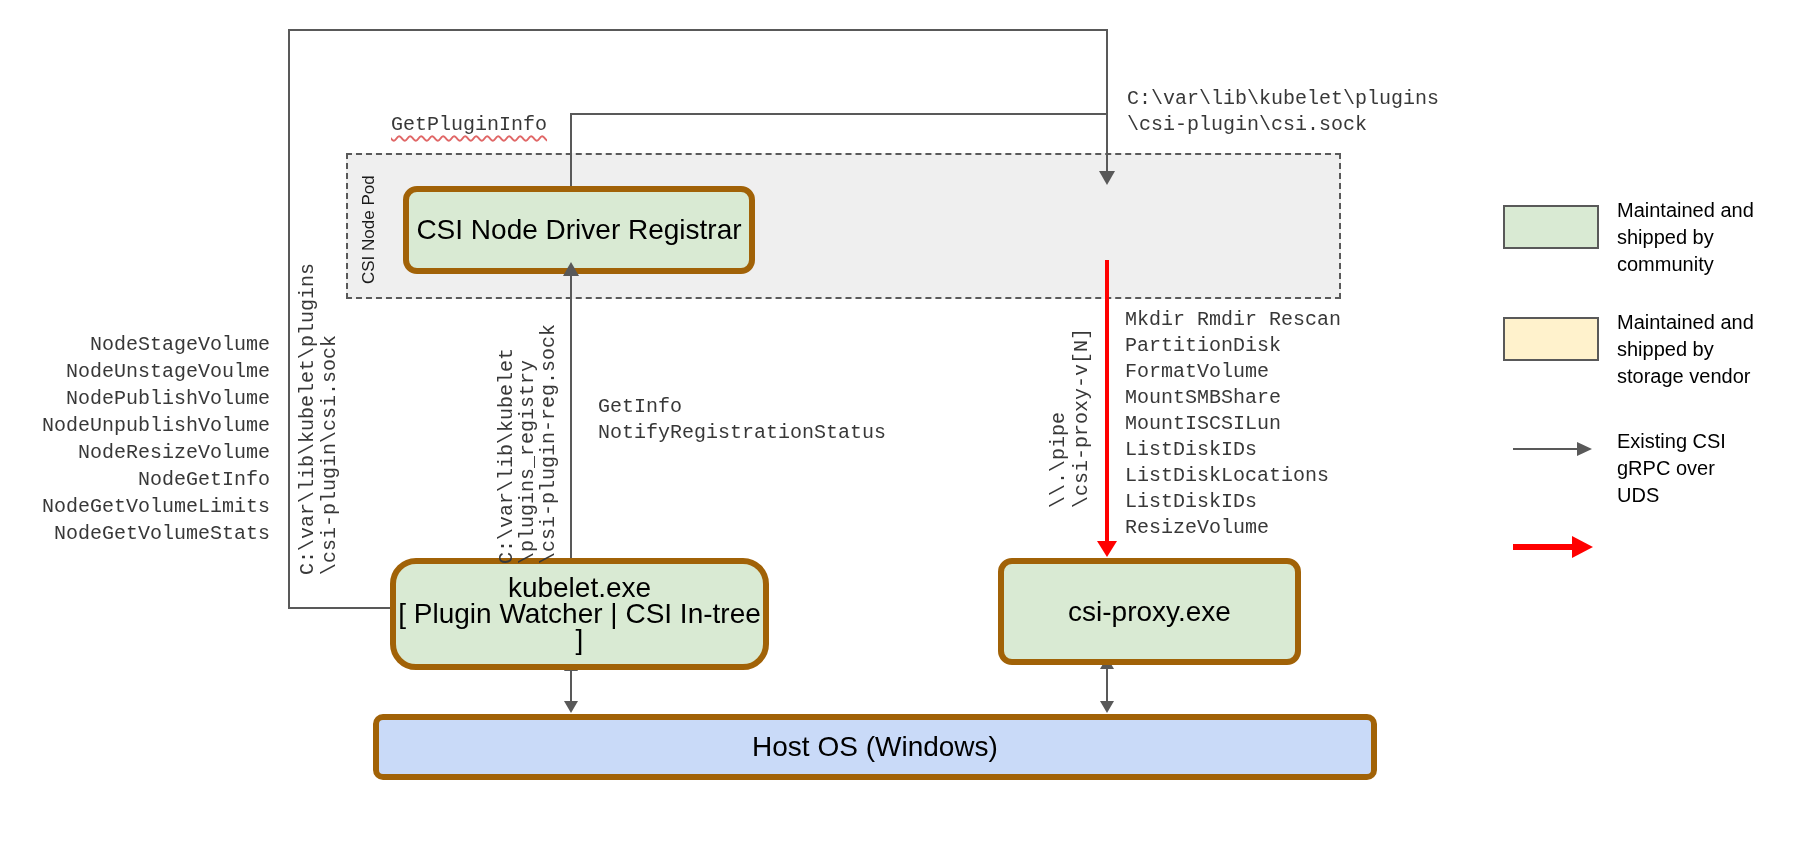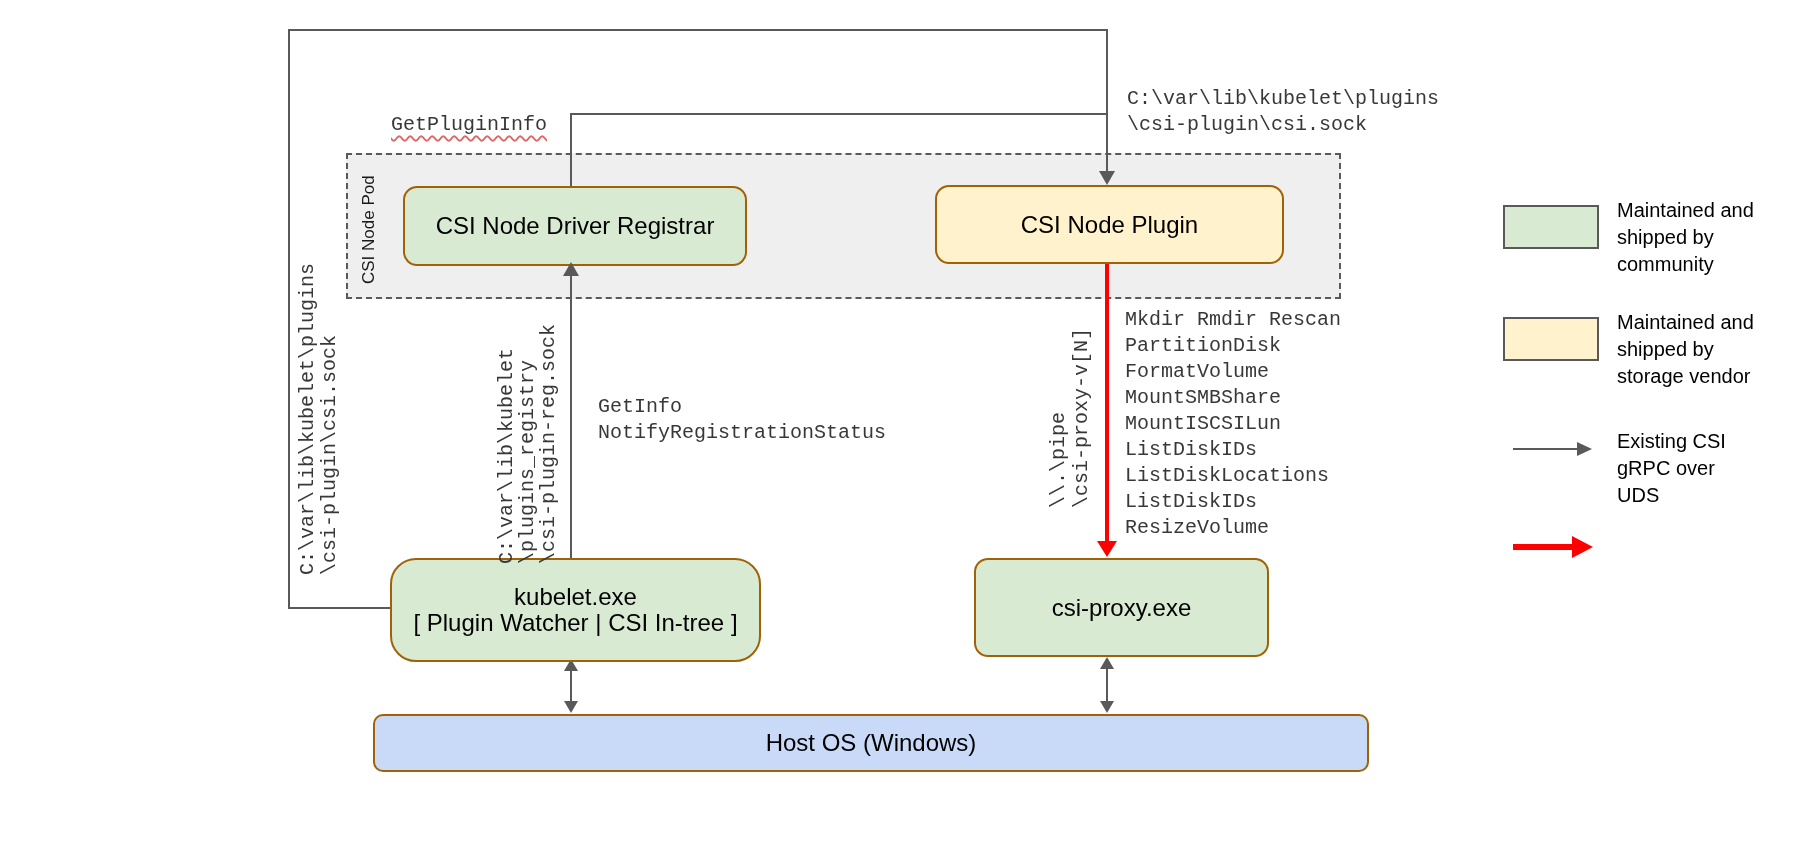--- a/index.html
+++ b/index.html
@@ -1,23 +1,23 @@
 <!DOCTYPE html>
 <html><head>
 <meta charset="utf-8">
 <style>
   html,body{margin:0;padding:0;background:#ffffff;}
   #canvas{position:relative;width:1818px;height:842px;background:#ffffff;overflow:hidden;
           font-family:"Liberation Sans",sans-serif;}
   .line{position:absolute;background:#595959;z-index:2;}
   .redline{position:absolute;background:#ff0000;z-index:2;}
   .tri{position:absolute;width:0;height:0;z-index:3;}
-  .box{position:absolute;border:2px solid #a16207;border-radius:14px;z-index:4;
+  .box{position:absolute;border:6px solid #a16207;border-radius:14px;z-index:4;
        display:flex;align-items:center;justify-content:center;text-align:center;
-       font-size:24px;color:#000;white-space:pre-line;line-height:26px;}
+       font-size:28px;color:#000;white-space:pre-line;line-height:26px;}
   .mono{position:absolute;font-family:"Liberation Mono","DejaVu Sans Mono",monospace;
         color:#383838;font-size:20px;line-height:26px;white-space:pre-line;z-index:5;}
   .rot{transform:translate(-50%,-50%) rotate(-90deg);text-align:left;}
   .pod{position:absolute;left:346px;top:153px;width:991px;height:142px;
        background:#efefef;border:2px dashed #595959;z-index:1;}
   .legend-text{position:absolute;font-size:20px;line-height:27px;color:#000;
                white-space:pre-line;z-index:5;}
   .swatch{position:absolute;width:92px;height:40px;border:2px solid #595959;z-index:5;}
   .getplugininfo{text-decoration:underline wavy #e06666;text-decoration-thickness:2px;
                  text-underline-offset:5px;text-decoration-skip-ink:none;}
@@ -47,41 +47,41 @@
 
   <div class="line" style="left:570px;top:666px;width:2px;height:40px;"></div>
   <div class="tri" style="left:564px;top:659px;border-left:7px solid transparent;border-right:7px solid transparent;border-bottom:12px solid #595959;"></div>
   <div class="tri" style="left:564px;top:701px;border-left:7px solid transparent;border-right:7px solid transparent;border-top:12px solid #595959;"></div>
 
   <div class="line" style="left:1106px;top:664px;width:2px;height:42px;"></div>
   <div class="tri" style="left:1100px;top:657px;border-left:7px solid transparent;border-right:7px solid transparent;border-bottom:12px solid #595959;"></div>
   <div class="tri" style="left:1100px;top:701px;border-left:7px solid transparent;border-right:7px solid transparent;border-top:12px solid #595959;"></div>
 
   <div class="box" style="left:403px;top:186px;width:340px;height:76px;background:#d9ead3;">CSI Node Driver Registrar</div>
-  <div class="box" style="left:935px;top:185px;width:345px;height:75px;background:#fff2cc;">CSI Node Plugin</div>
   <div class="box" style="left:390px;top:558px;width:367px;height:100px;background:#d9ead3;border-radius:26px;">kubelet.exe
 [ Plugin Watcher | CSI In-tree ]</div>
-  <div class="box" style="left:974px;top:558px;width:291px;height:95px;background:#d9ead3;">csi-proxy.exe</div>
+  <div class="box" style="left:998px;top:558px;width:291px;height:95px;background:#d9ead3;">csi-proxy.exe</div>
   <div class="box" style="left:358px;top:714px;width:992px;height:54px;background:#c9daf8;border-radius:10px;margin-left:15px;">Host OS (Windows)</div>
 
   <div class="mono getplugininfo" style="left:391px;top:112px;white-space:nowrap;">GetPluginInfo</div>
 
   <div class="mono" style="left:1127px;top:86px;">C:\var\lib\kubelet\plugins
 \csi-plugin\csi.sock</div>
 
   <div class="mono rot" style="left:319px;top:420px;width:310px;line-height:22px;">C:\var\lib\kubelet\plugins
 \csi-plugin\csi.sock</div>
 
   <div class="mono rot" style="left:527px;top:438px;width:252px;line-height:21px;">C:\var\lib\kubelet
 \plugins_registry
 \csi-plugin-reg.sock</div>
 
   <div class="mono rot" style="left:1070px;top:413px;width:190px;line-height:23px;">\\.\pipe
 \csi-proxy-v[N]</div>
 
+  <div class="mono" style="left:40px;top:331px;width:230px;text-align:right;line-height:27px;"><div>NodeStageVolume</div><div>NodeUnstageVoulme</div><div>NodePublishVolume</div><div>NodeUnpublishVolume</div><div>NodeResizeVolume</div><div>NodeGetInfo</div><div>NodeGetVolumeLimits</div><div>NodeGetVolumeStats</div></div>
 
   <div class="mono" style="left:598px;top:394px;line-height:26px;"><div>GetInfo</div><div>NotifyRegistrationStatus</div></div>
 
   <div class="mono" style="left:1125px;top:307px;line-height:26px;"><div>Mkdir Rmdir Rescan</div><div>PartitionDisk</div><div>FormatVolume</div><div>MountSMBShare</div><div>MountISCSILun</div><div>ListDiskIDs</div><div>ListDiskLocations</div><div>ListDiskIDs</div><div>ResizeVolume</div></div>
 
   <div class="swatch" style="left:1503px;top:205px;background:#d9ead3;"></div>
   <div class="legend-text" style="left:1617px;top:197px;width:200px;">Maintained and
 shipped by
 community</div>
 

